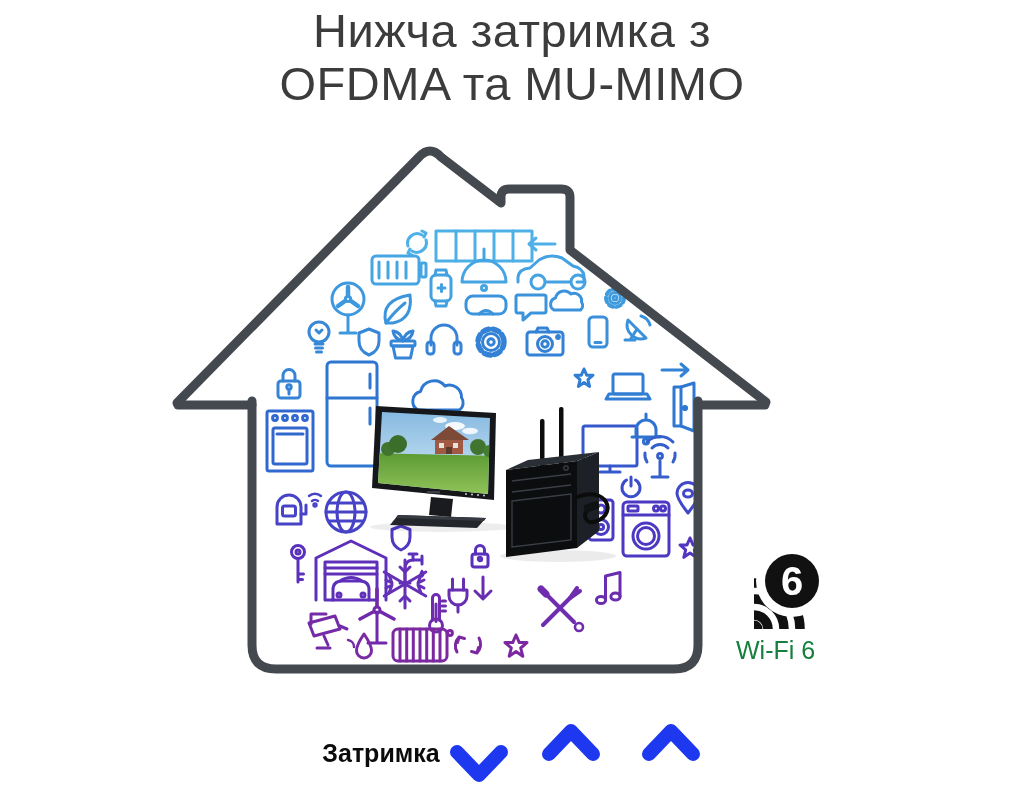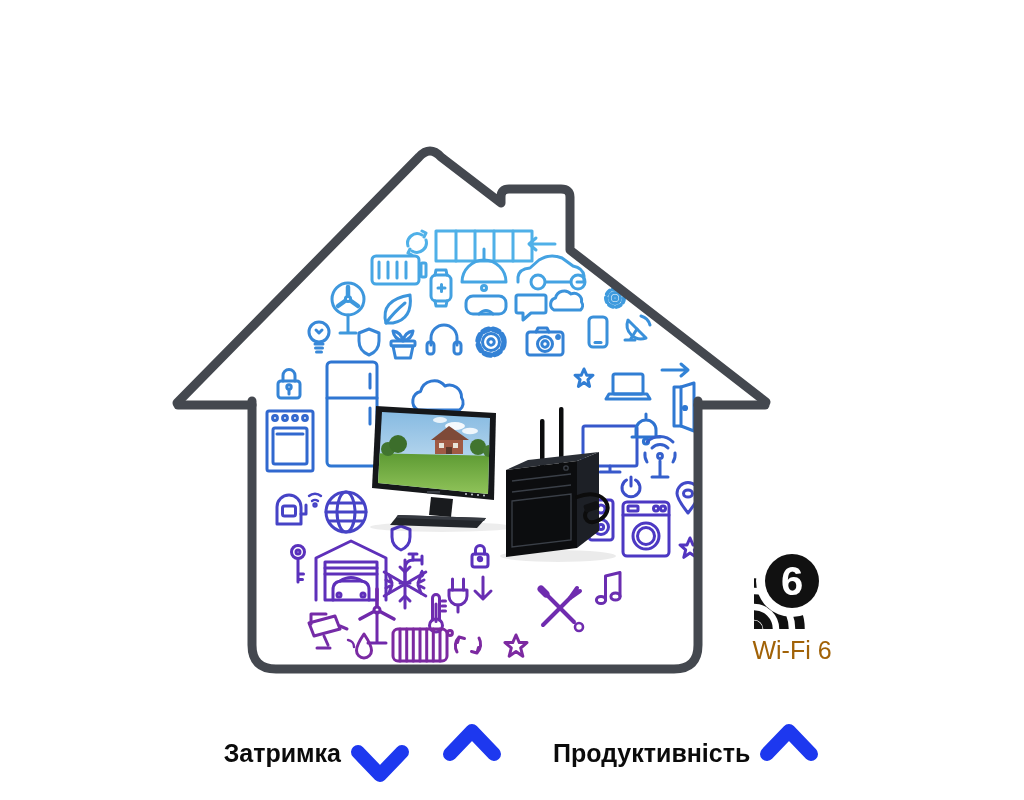--- a/index.html
+++ b/index.html
@@ -4,35 +4,39 @@
 <style>
   html,body{margin:0;padding:0;background:#fff;}
   .stage{position:relative;width:1024px;height:800px;background:#ffffff;overflow:hidden;
          font-family:"Liberation Sans",sans-serif;}
   .title{position:absolute;top:4px;left:0;width:100%;text-align:center;
          color:#3c3c3c;font-weight:300;font-size:47px;line-height:53px;letter-spacing:.5px;}
   .house-svg{position:absolute;left:140px;top:130px;width:700px;height:560px;}
   .ic *{fill:none;stroke-linecap:round;stroke-linejoin:round;}
   .ic{stroke-width:3;}
   .wifi-svg{position:absolute;left:742px;top:549px;width:100px;height:96px;}
-  .wifi-label{position:absolute;left:736px;top:636px;width:112px;text-align:center;
-              font-size:25px;color:#a16207;}
+  .wifi-label{position:absolute;left:736px;top:636px;width:112px;text-align:left;
+              font-size:25px;color:#15803d;}
   .metrics{position:absolute;top:716px;left:0;width:100%;display:flex;
            justify-content:center;align-items:center;gap:30px;}
   .metric{display:flex;align-items:center;gap:8px;}
   .metric .lbl{font-weight:700;color:#0b0b0b;font-size:25px;line-height:27px;}
-  .metric .lbl .l1{display:block;margin-left:20px;}
+  .metric .lbl .l1{display:block;}
   .metric .lbl .l2{display:block;}
   .metric svg{display:block;}
 </style>
 </head>
 <body>
 
 <div class="stage">
 
+  <div class="title">
+    <div>Нижча затримка з</div>
+    <div>OFDMA та MU-MIMO</div>
+  </div>
 
   <svg class="house-svg" viewBox="140 130 700 560">
     <defs>
       <clipPath id="scrClip">
           <polygon points="382,412 490,418 488,494 378,483"></polygon>
         </clipPath>
       <linearGradient id="skyG" x1="0" y1="0" x2="0" y2="1">
         <stop offset="0" stop-color="#7fb6e0"></stop>
           <stop offset="1" stop-color="#dcecf6"></stop>
       </linearGradient>
@@ -410,21 +414,20 @@
             <stop offset="1" stop-color="#1d38ef" stop-opacity="0.06"></stop>
           </linearGradient>
         </defs>
         <line x1="31" y1="70" x2="31" y2="20" stroke="url(#gup1)" stroke-width="14" stroke-linecap="round"></line>
         <polyline points="9,38 31,15 53,38" fill="none" stroke="#1d38ef" stroke-width="14" stroke-linecap="round" stroke-linejoin="round"></polyline>
       </svg>
     </div>
 
     <div class="metric">
       <div class="lbl">
-        <span class="l1">Продуктивність</span>
       </div>
       <svg width="62" height="74" viewBox="0 0 62 74">
         <defs>
           <linearGradient id="gup2" x1="0" y1="0" x2="0" y2="1">
             <stop offset="0.25" stop-color="#1d38ef"></stop>
             <stop offset="1" stop-color="#1d38ef" stop-opacity="0.06"></stop>
           </linearGradient>
         </defs>
         <line x1="31" y1="70" x2="31" y2="20" stroke="url(#gup2)" stroke-width="14" stroke-linecap="round"></line>
         <polyline points="9,38 31,15 53,38" fill="none" stroke="#1d38ef" stroke-width="14" stroke-linecap="round" stroke-linejoin="round"></polyline>

